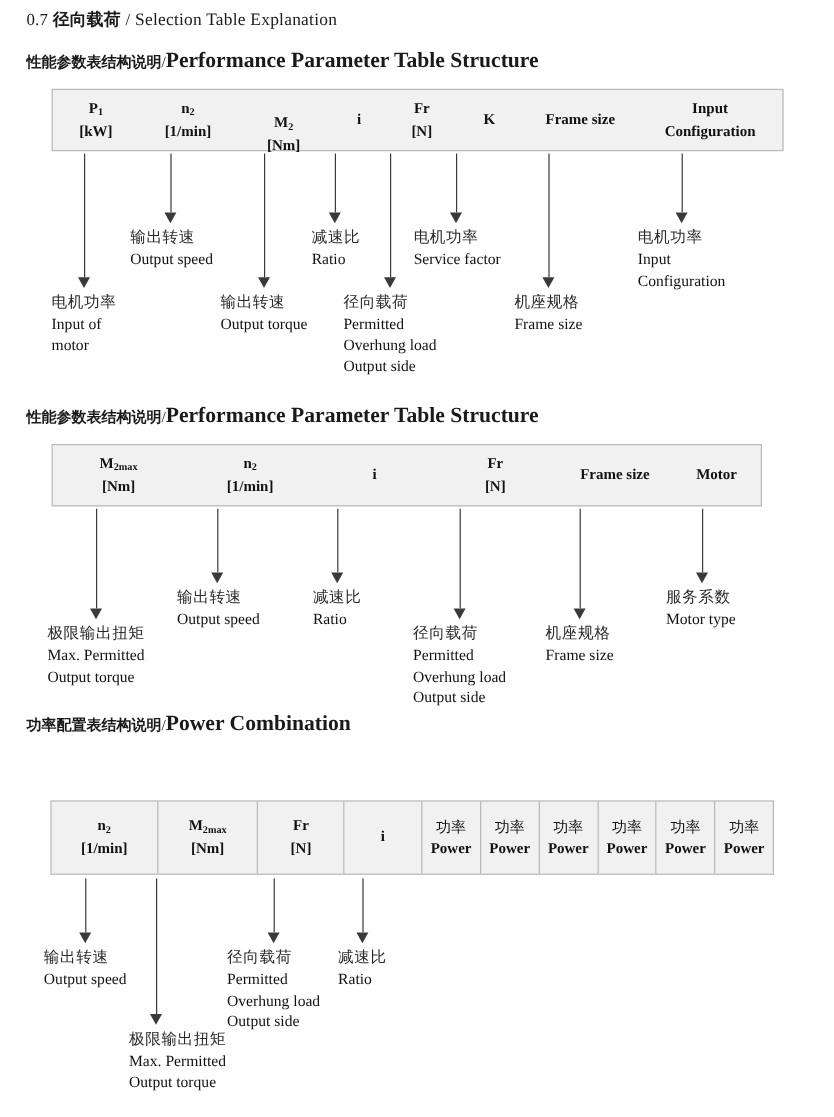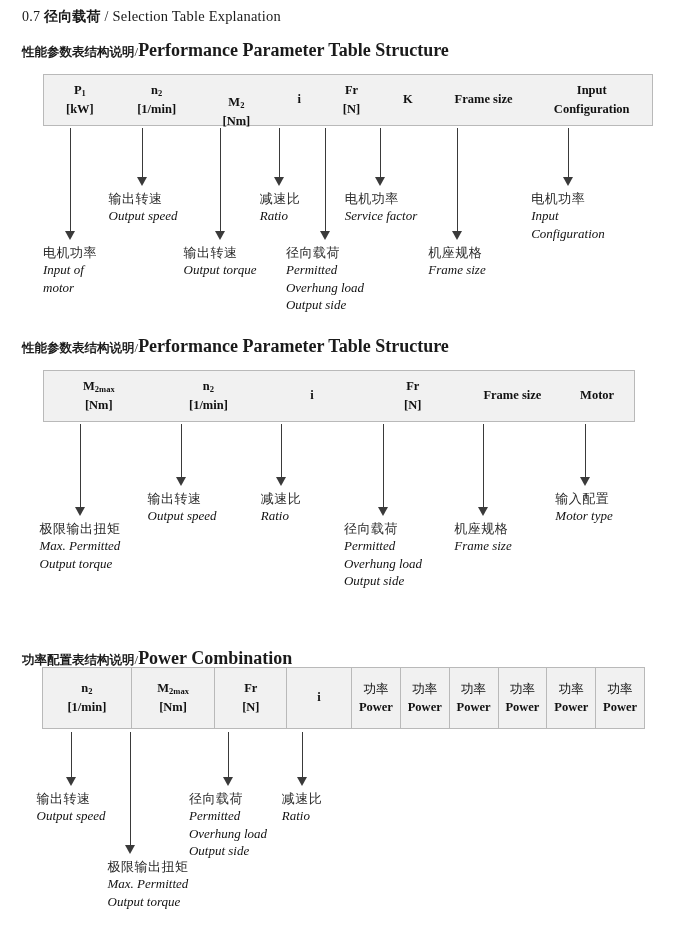--- a/index.html
+++ b/index.html
@@ -137,21 +137,20 @@
     font-family: "DejaVu Sans", sans-serif;
     font-size: 13px;
     color: #2a2a2a;
     letter-spacing: 0.5px;
   }
   .note .en {
     display: block;
     font-family: "Liberation Serif", serif;
     font-size: 13px;
     color: #111;
-    font-style: italic;
   }
 </style>
 </head>
 <body>
 
 <div class="page">
 
   <div class="doc-title">
     <span class="num">0.7</span>
     <span class="cn">径向载荷</span>
@@ -335,25 +334,25 @@
     <span class="cn">径向载荷</span>
     <span class="en">Permitted</span>
     <span class="en">Overhung load</span>
     <span class="en">Output side</span>
   </div>
   <div class="note" style="left:483px; top:520px;">
     <span class="cn">机座规格</span>
     <span class="en">Frame size</span>
   </div>
   <div class="note" style="left:584px; top:490px;">
-    <span class="cn">输入配置</span>
+    <span class="cn">服务系数</span>
     <span class="en">Motor type</span>
   </div>
 
-  <div class="sec-head" style="top:648px;">
+  <div class="sec-head" style="top:592px;">
     <span class="cn">功率配置表结构说明</span><span class="sep">/</span><span class="en">Power Combination</span>
   </div>
 
   <div class="tbl divided" style="left:42px; top:667px; width:603px; height:62px;">
     <div class="cell" style="width:88px;">
       <span>n<sub>2</sub></span>
       <span class="l2">[1/min]</span>
     </div>
     <div class="cell" style="width:84px;">
       <span>M<sub>2max</sub></span>

